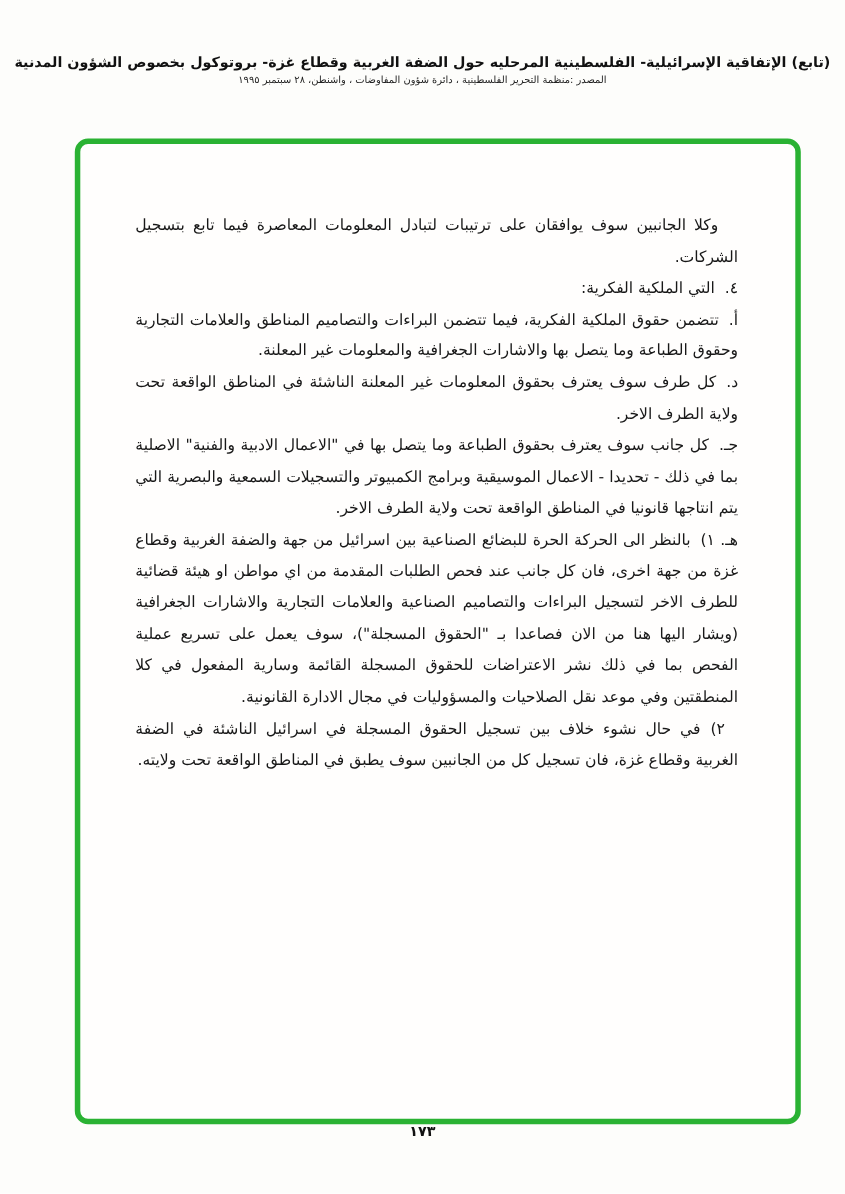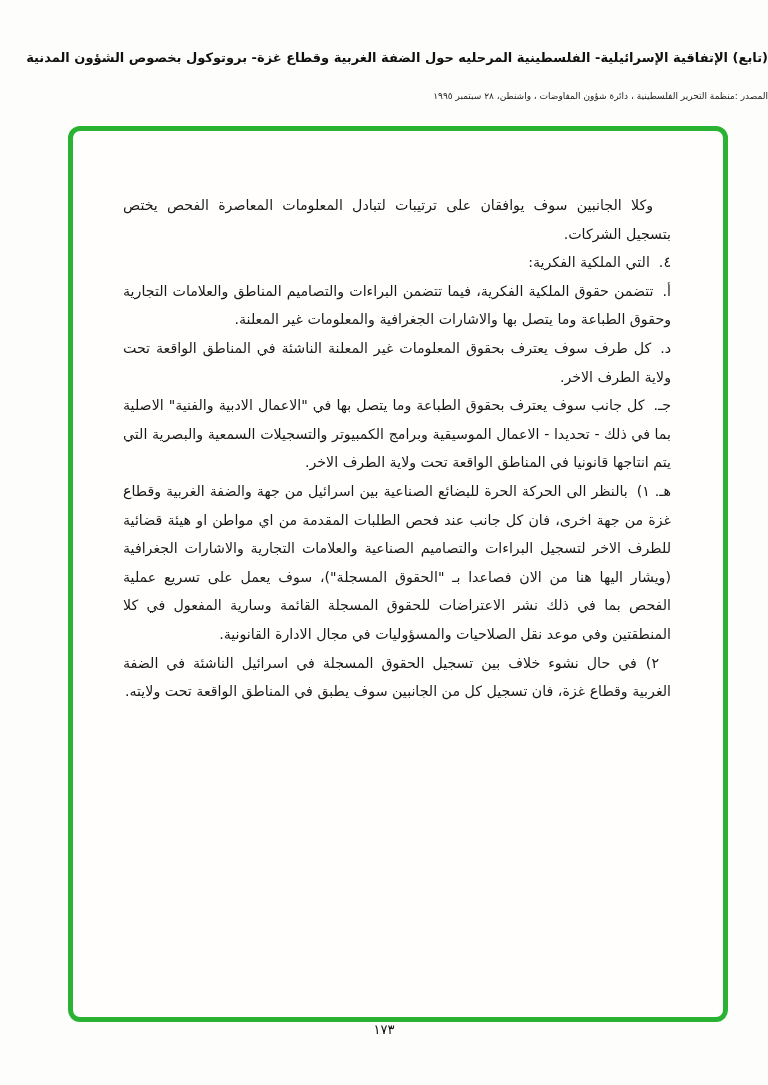--- a/index.html
+++ b/index.html
@@ -11,31 +11,31 @@
     overflow: hidden;
   }
   .page {
     position: relative;
     width: 768px; height: 1085px;
     background: #fdfdfb;
   }
   .doc-header {
     position: absolute;
     top: 50px; left: 0; width: 768px;
-    text-align: right;
+    text-align: center;
     direction: rtl;
   }
   .doc-title {
     font-size: 13px;
     font-weight: 700;
     white-space: nowrap;
     color: #111111;
   }
   .doc-source {
-    margin-top: 26px;
+    margin-top: 3px;
     font-size: 9px;
     color: #222222;
   }
   .content-box {
     position: absolute;
     left: 68px; top: 126px;
     width: 650px; height: 886px;
     border: 5px solid var(--border-green, #2ab233);
     border-radius: 12px;
     background: #fffefd;
@@ -53,38 +53,38 @@
   .doc-body p { margin: 0; }
   .para-indent { text-indent: 18px; }
   .sub-item { text-indent: 12px; }
   .item-marker { padding-left: 9px; }
   .page-number {
     position: absolute;
     left: 0; top: 1022px;
     width: 768px;
     text-align: center;
     font-size: 13px;
-    font-weight: 400;
+    font-weight: 700;
     color: #111111;
   }
 </style>
 </head>
 <body>
 
 <div class="page">
 
   <header class="doc-header">
     <div class="doc-title">(تابع) الإتفاقية الإسرائيلية- الفلسطينية المرحليه حول الضفة الغربية وقطاع غزة- بروتوكول بخصوص الشؤون المدنية</div>
     <div class="doc-source">المصدر :منظمة التحرير الفلسطينية ، دائرة شؤون المفاوضات ، واشنطن، ٢٨ سبتمبر ١٩٩٥</div>
   </header>
 
   <section class="content-box">
     <div class="doc-body">
 
-      <p class="para-indent">وكلا الجانبين سوف يوافقان على ترتيبات لتبادل المعلومات المعاصرة الفحص يختص بتسجيل الشركات.</p>
+      <p class="para-indent">وكلا الجانبين سوف يوافقان على ترتيبات لتبادل المعلومات المعاصرة فيما تابع بتسجيل الشركات.</p>
 
       <p class="section-heading"><span class="item-marker">٤.</span><span>التي الملكية الفكرية:</span></p>
 
       <p><span class="item-marker">أ.</span><span>تتضمن حقوق الملكية الفكرية، فيما تتضمن البراءات والتصاميم المناطق والعلامات التجارية وحقوق الطباعة وما يتصل بها والاشارات الجغرافية والمعلومات غير المعلنة.</span></p>
 
 
 
       <p><span class="item-marker">د.</span><span>كل طرف سوف يعترف بحقوق المعلومات غير المعلنة الناشئة في المناطق الواقعة تحت ولاية الطرف الاخر.</span></p>
 
       <p><span class="item-marker">جـ.</span><span>كل جانب سوف يعترف بحقوق الطباعة وما يتصل بها في "الاعمال الادبية والفنية" الاصلية بما في ذلك - تحديدا - الاعمال الموسيقية وبرامج الكمبيوتر والتسجيلات السمعية والبصرية التي يتم انتاجها قانونيا في المناطق الواقعة تحت ولاية الطرف الاخر.</span></p>

